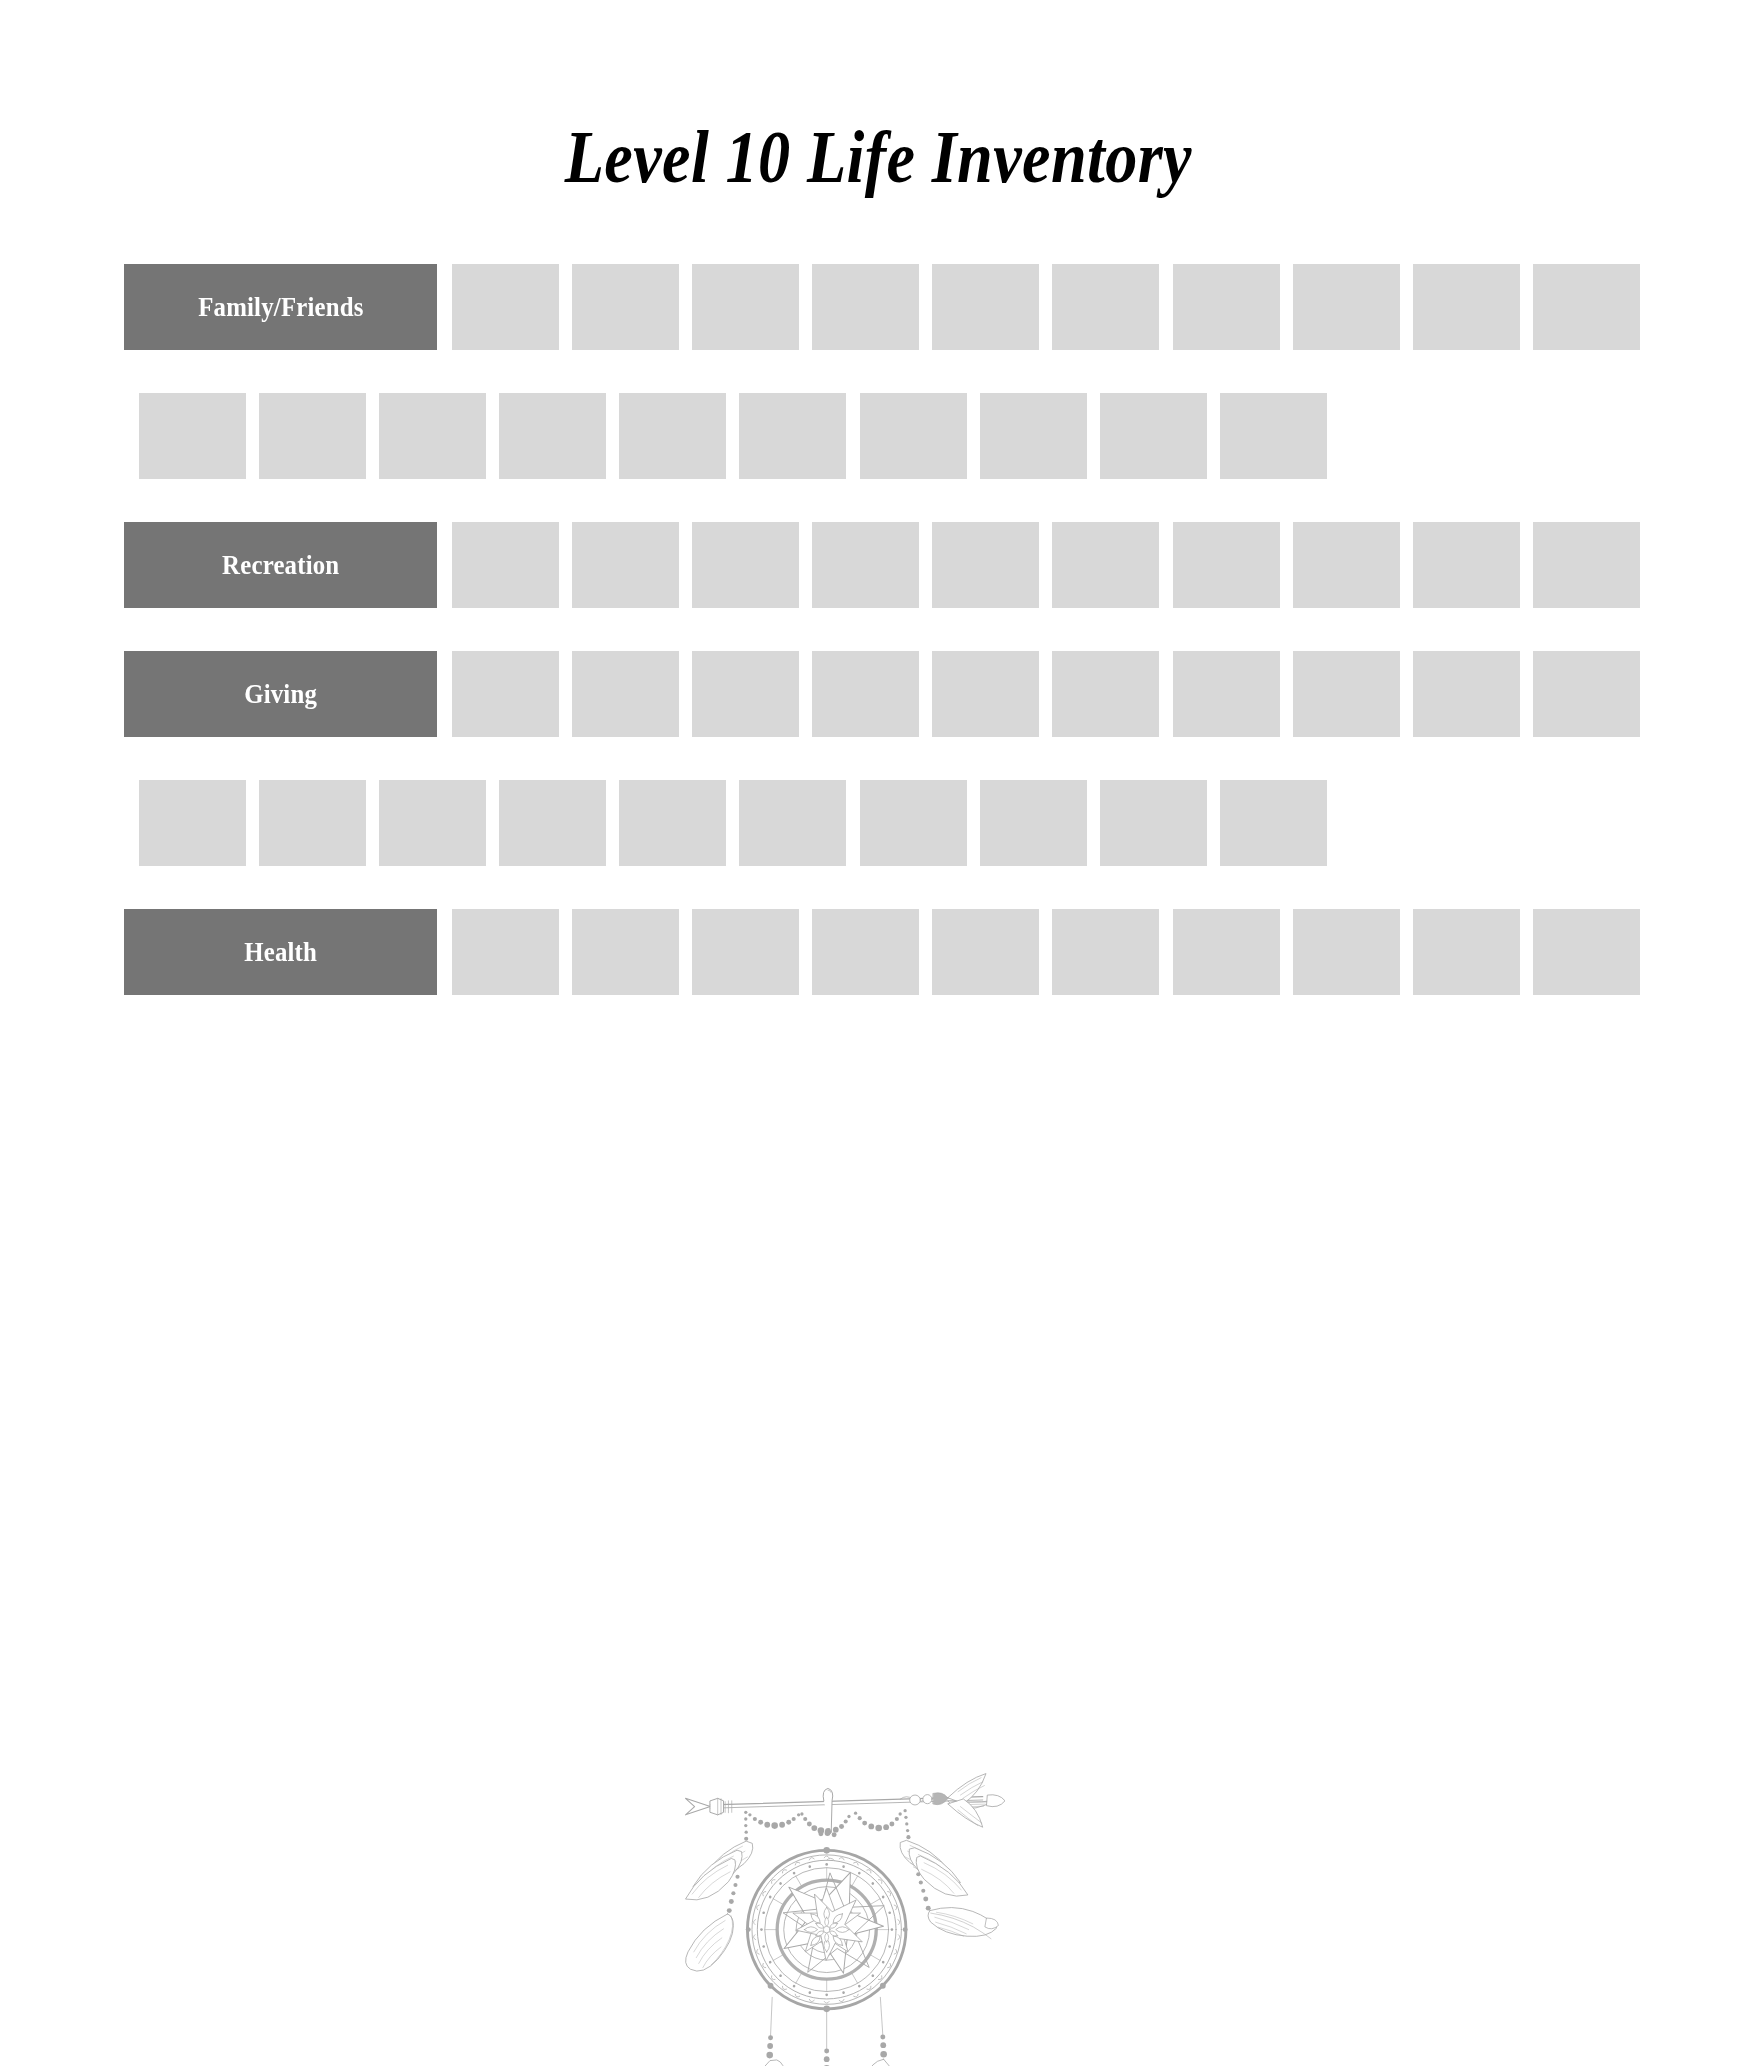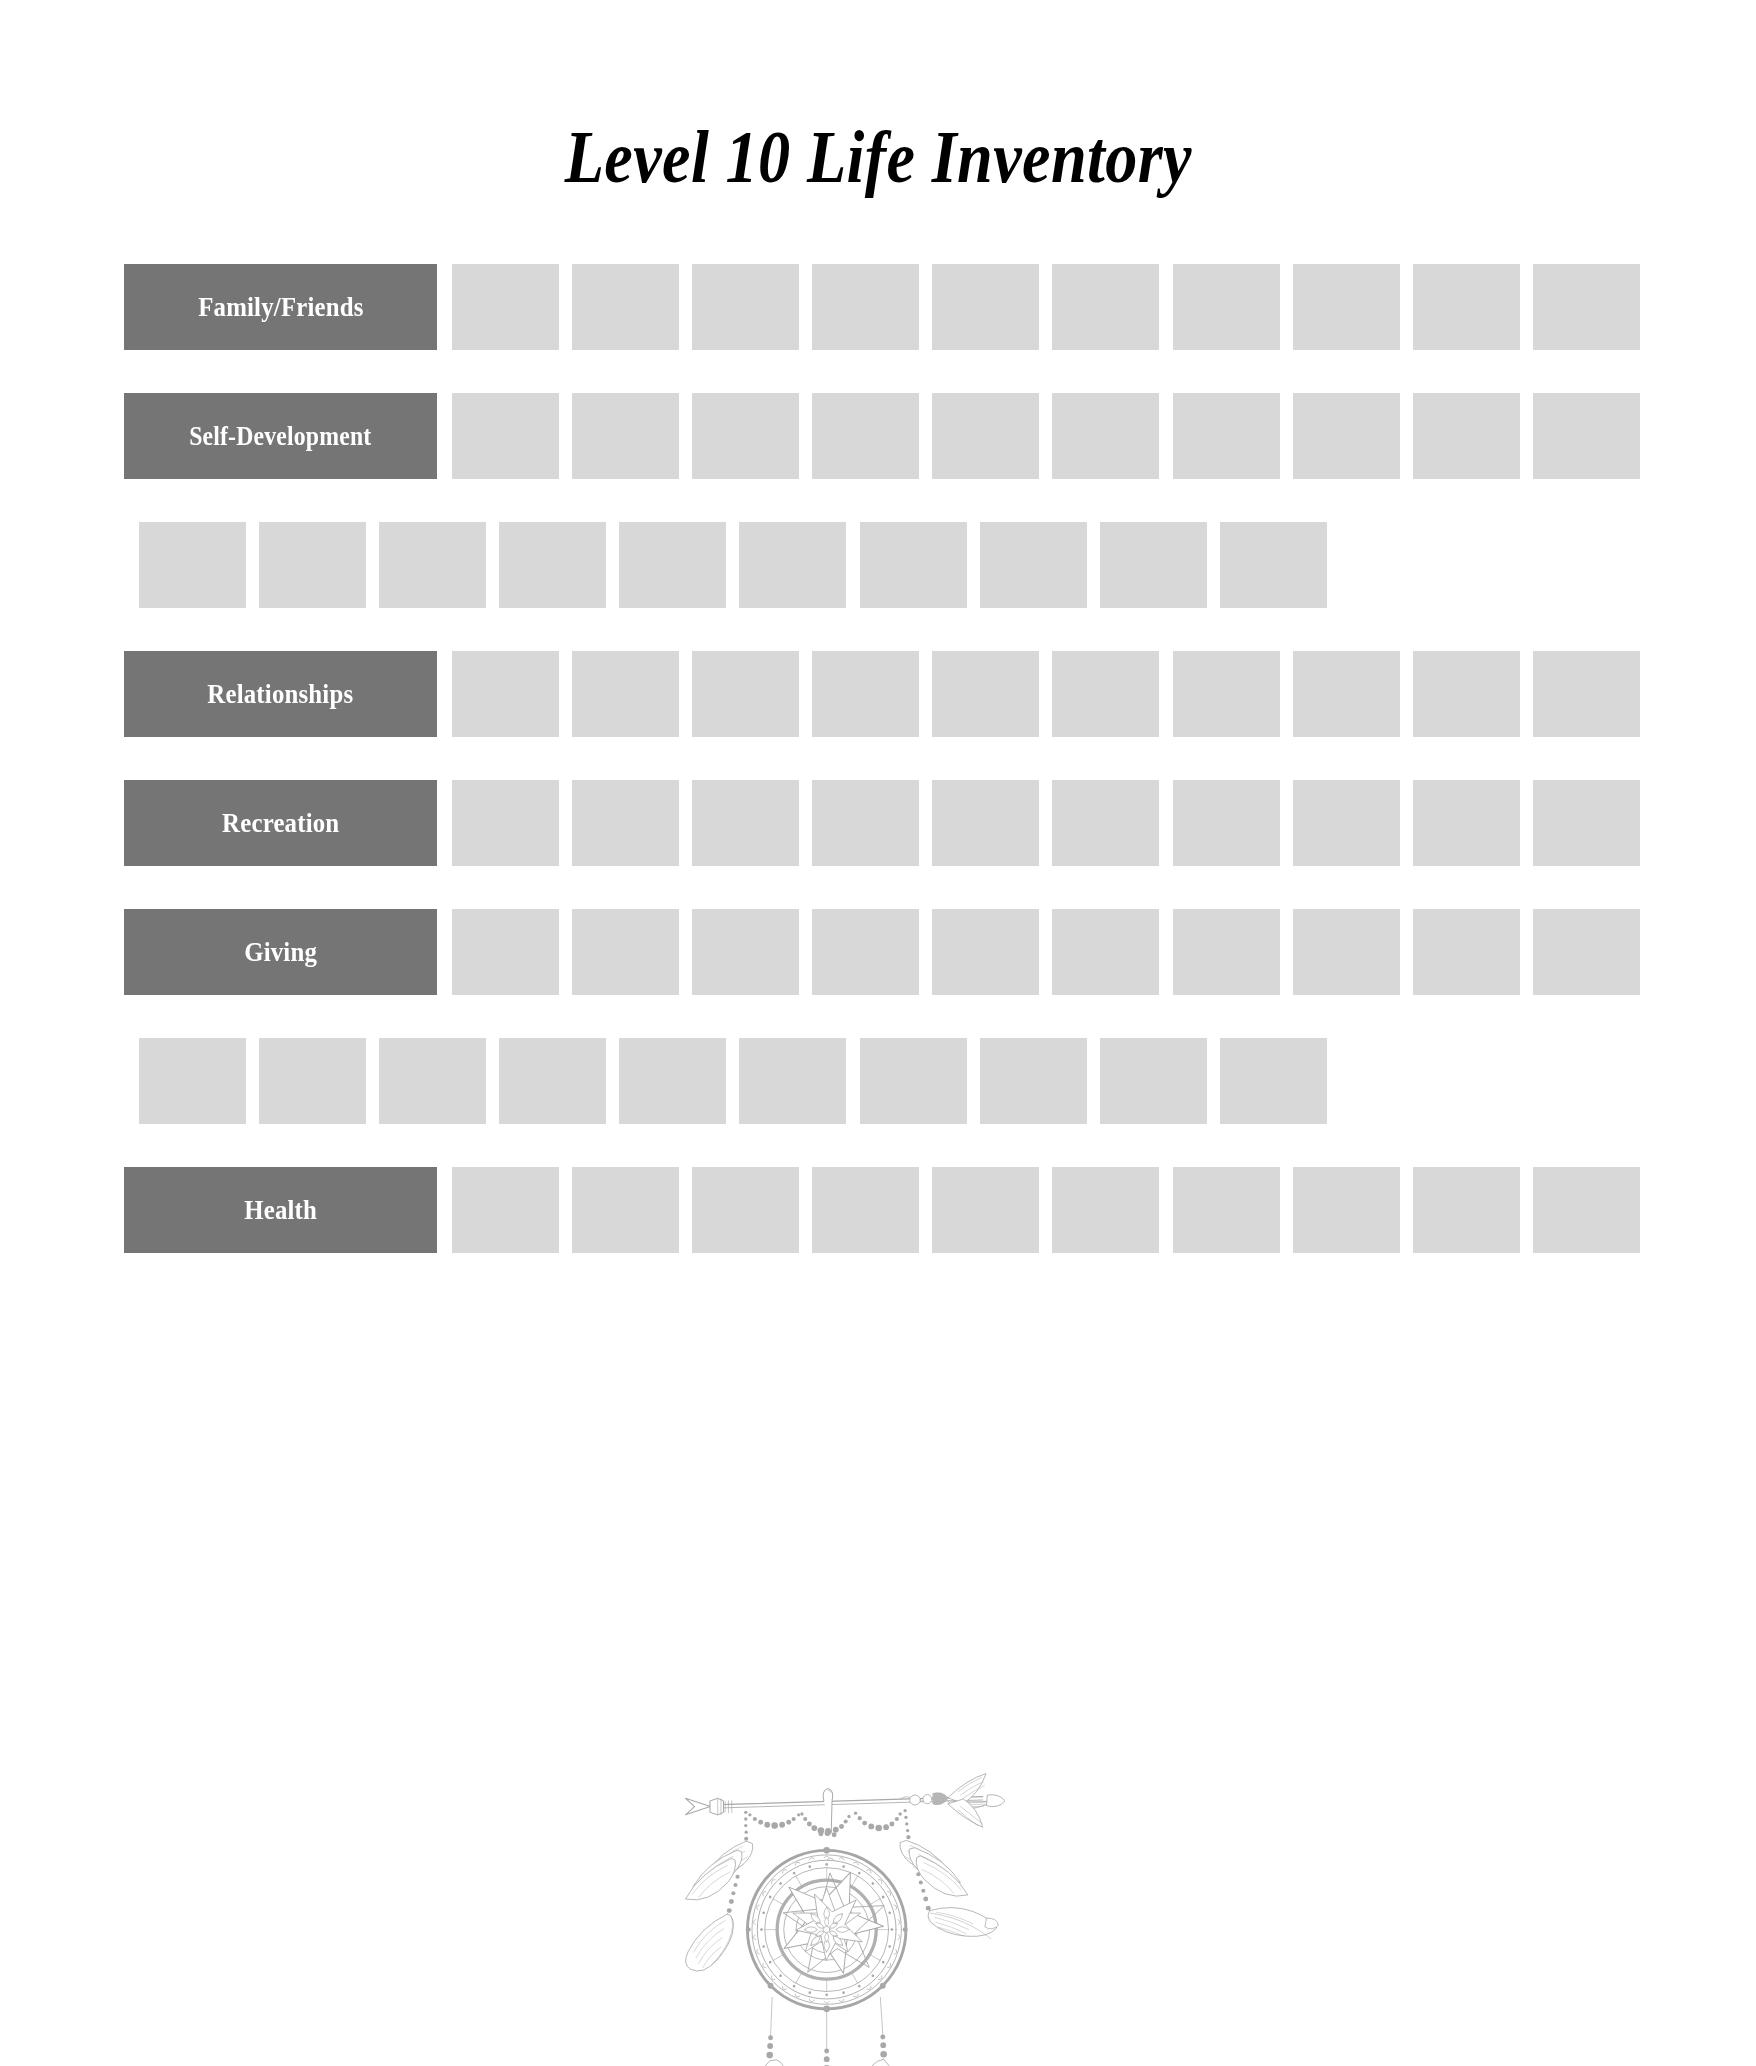--- a/index.html
+++ b/index.html
@@ -133,54 +133,20 @@
           <div class="cell"></div>
           <div class="cell"></div>
           <div class="cell"></div>
           <div class="cell"></div>
           <div class="cell"></div>
           <div class="cell"></div>
           <div class="cell"></div>
         </div>
       </div>
       <div class="row">
-        <div class="row-label tight">
-          <span class="row-label-text">Self-Development</span>
-        </div>
-        <div class="cells">
-          <div class="cell"></div>
-          <div class="cell"></div>
-          <div class="cell"></div>
-          <div class="cell"></div>
-          <div class="cell"></div>
-          <div class="cell"></div>
-          <div class="cell"></div>
-          <div class="cell"></div>
-          <div class="cell"></div>
-          <div class="cell"></div>
-        </div>
-      </div>
-      <div class="row">
-        <div class="cells">
-          <div class="cell"></div>
-          <div class="cell"></div>
-          <div class="cell"></div>
-          <div class="cell"></div>
-          <div class="cell"></div>
-          <div class="cell"></div>
-          <div class="cell"></div>
-          <div class="cell"></div>
-          <div class="cell"></div>
-          <div class="cell"></div>
-        </div>
-      </div>
-      <div class="row">
-        <div class="row-label">
-          <span class="row-label-text">Relationships</span>
-        </div>
         <div class="cells">
           <div class="cell"></div>
           <div class="cell"></div>
           <div class="cell"></div>
           <div class="cell"></div>
           <div class="cell"></div>
           <div class="cell"></div>
           <div class="cell"></div>
           <div class="cell"></div>
           <div class="cell"></div>

